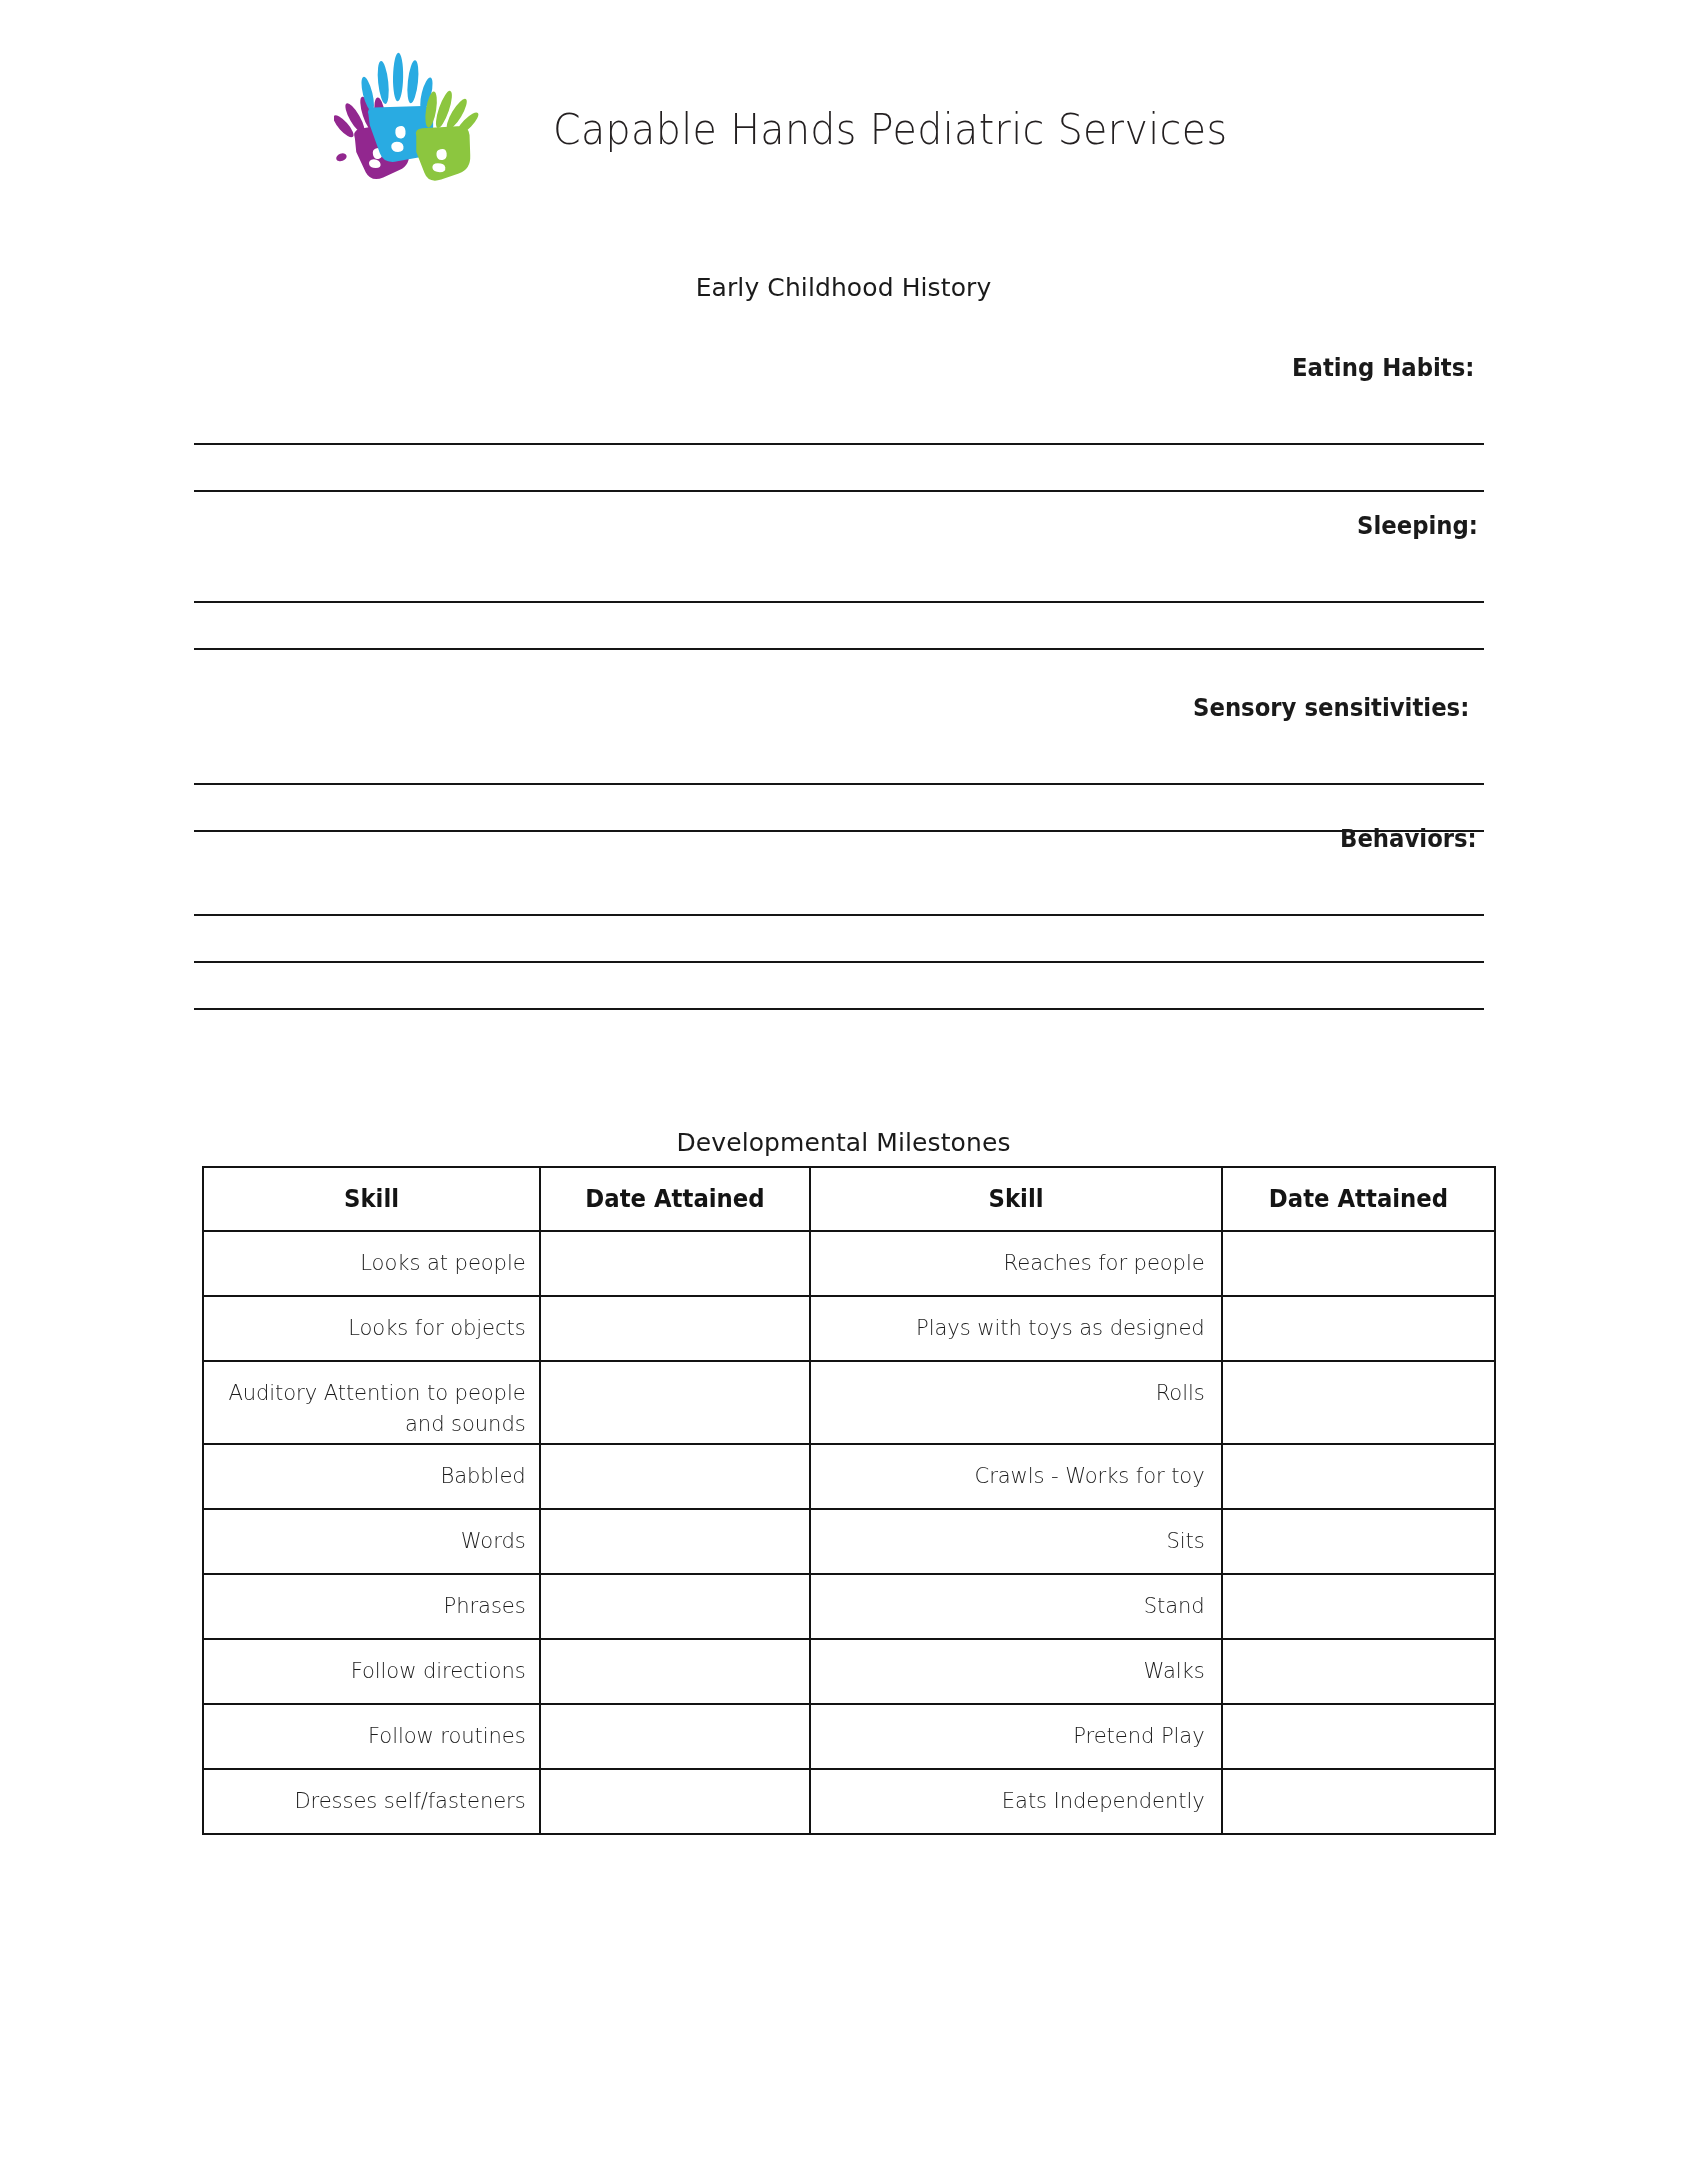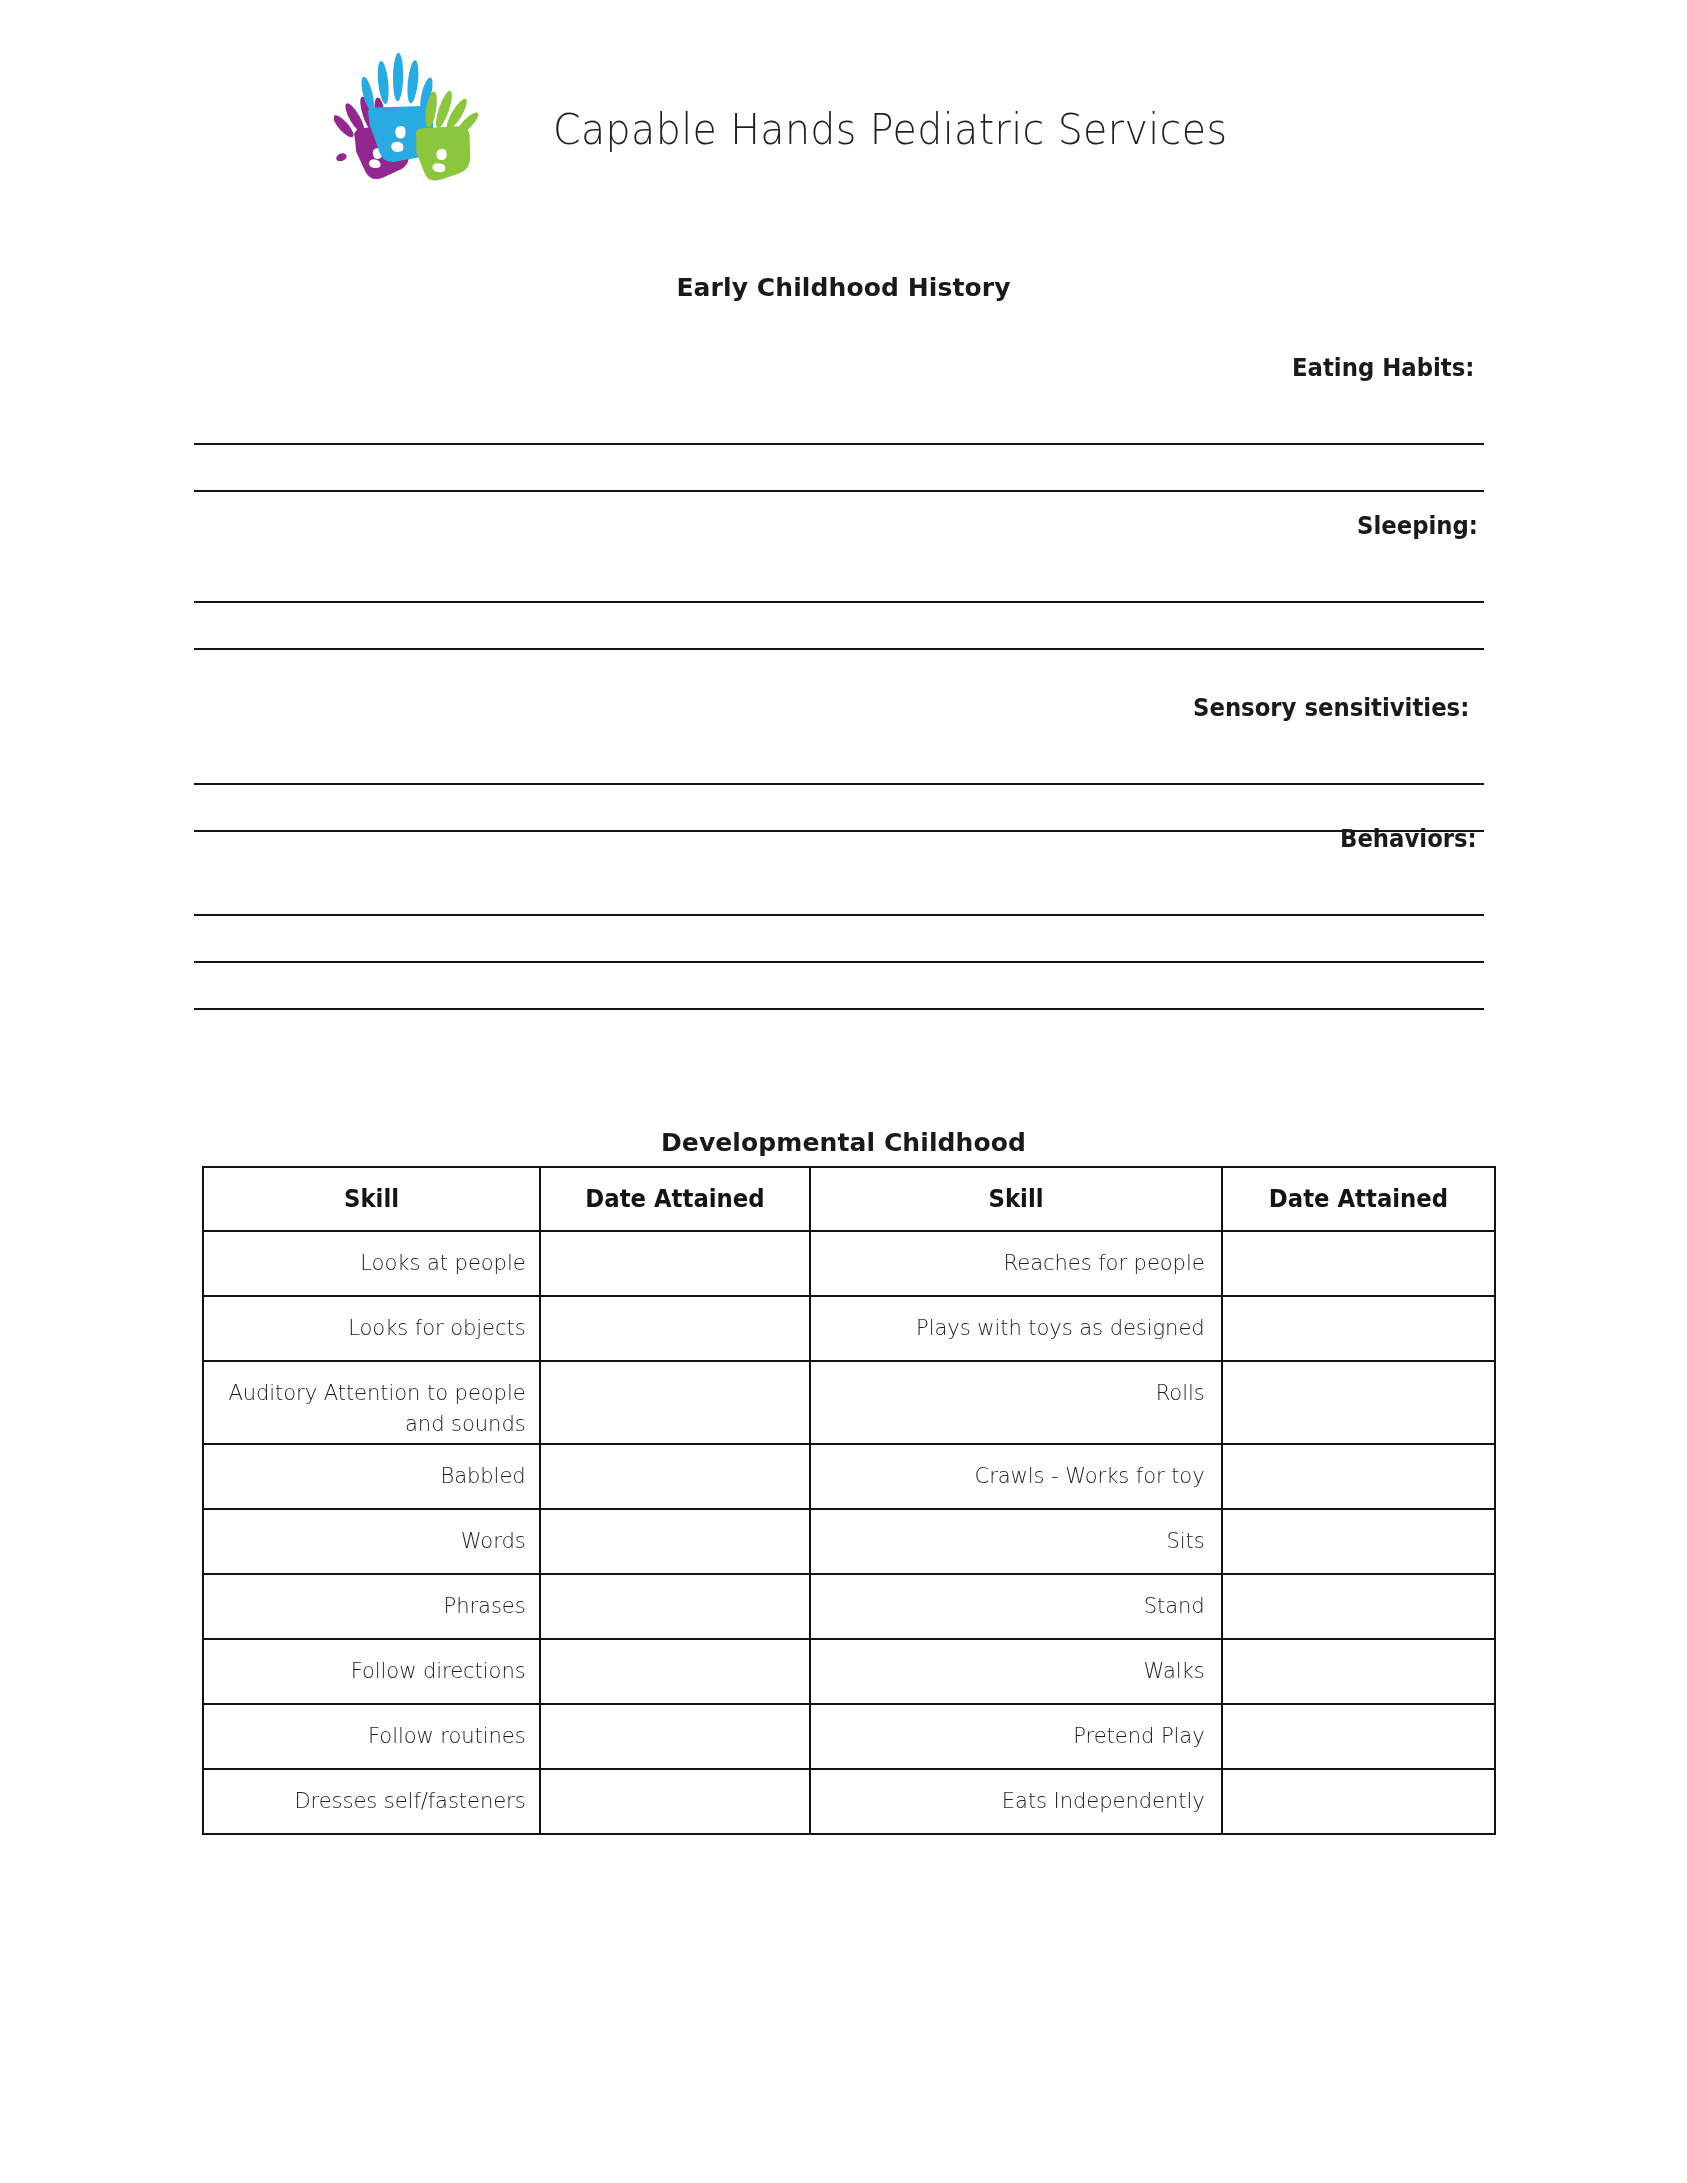--- a/index.html
+++ b/index.html
@@ -55,21 +55,21 @@
     transform-origin: left center;
   }
 
   
   .section-heading {
     position: absolute;
     width: 1687px;
     text-align: center;
     font-family: "DejaVu Sans", sans-serif;
     font-size: 25px;
-    font-weight: 700;
+    font-weight: 400;
     letter-spacing: 0.1px;
     color: #1a1a1a;
   }
   #heading-early { top: 273px; }
   #heading-milestones { top: 1128px; }
 
   
   .form-area {
     position: absolute;
     left: 0;
@@ -254,21 +254,21 @@
       <div class="rule-gap"></div>
       <div class="blank-rule"></div>
       <div class="rule-gap"></div>
       <div class="blank-rule"></div>
       <div class="rule-gap"></div>
       <div class="blank-rule"></div>
     </div>
 
   </div>
 
-  <div class="section-heading" id="heading-milestones">Developmental Childhood</div>
+  <div class="section-heading" id="heading-milestones">Developmental Milestones</div>
 
   <table class="milestones-table">
     <colgroup>
       <col class="skill-col">
       <col class="date-col">
       <col class="skill-col2">
       <col class="date-col2">
     </colgroup>
     <thead>
       <tr>

